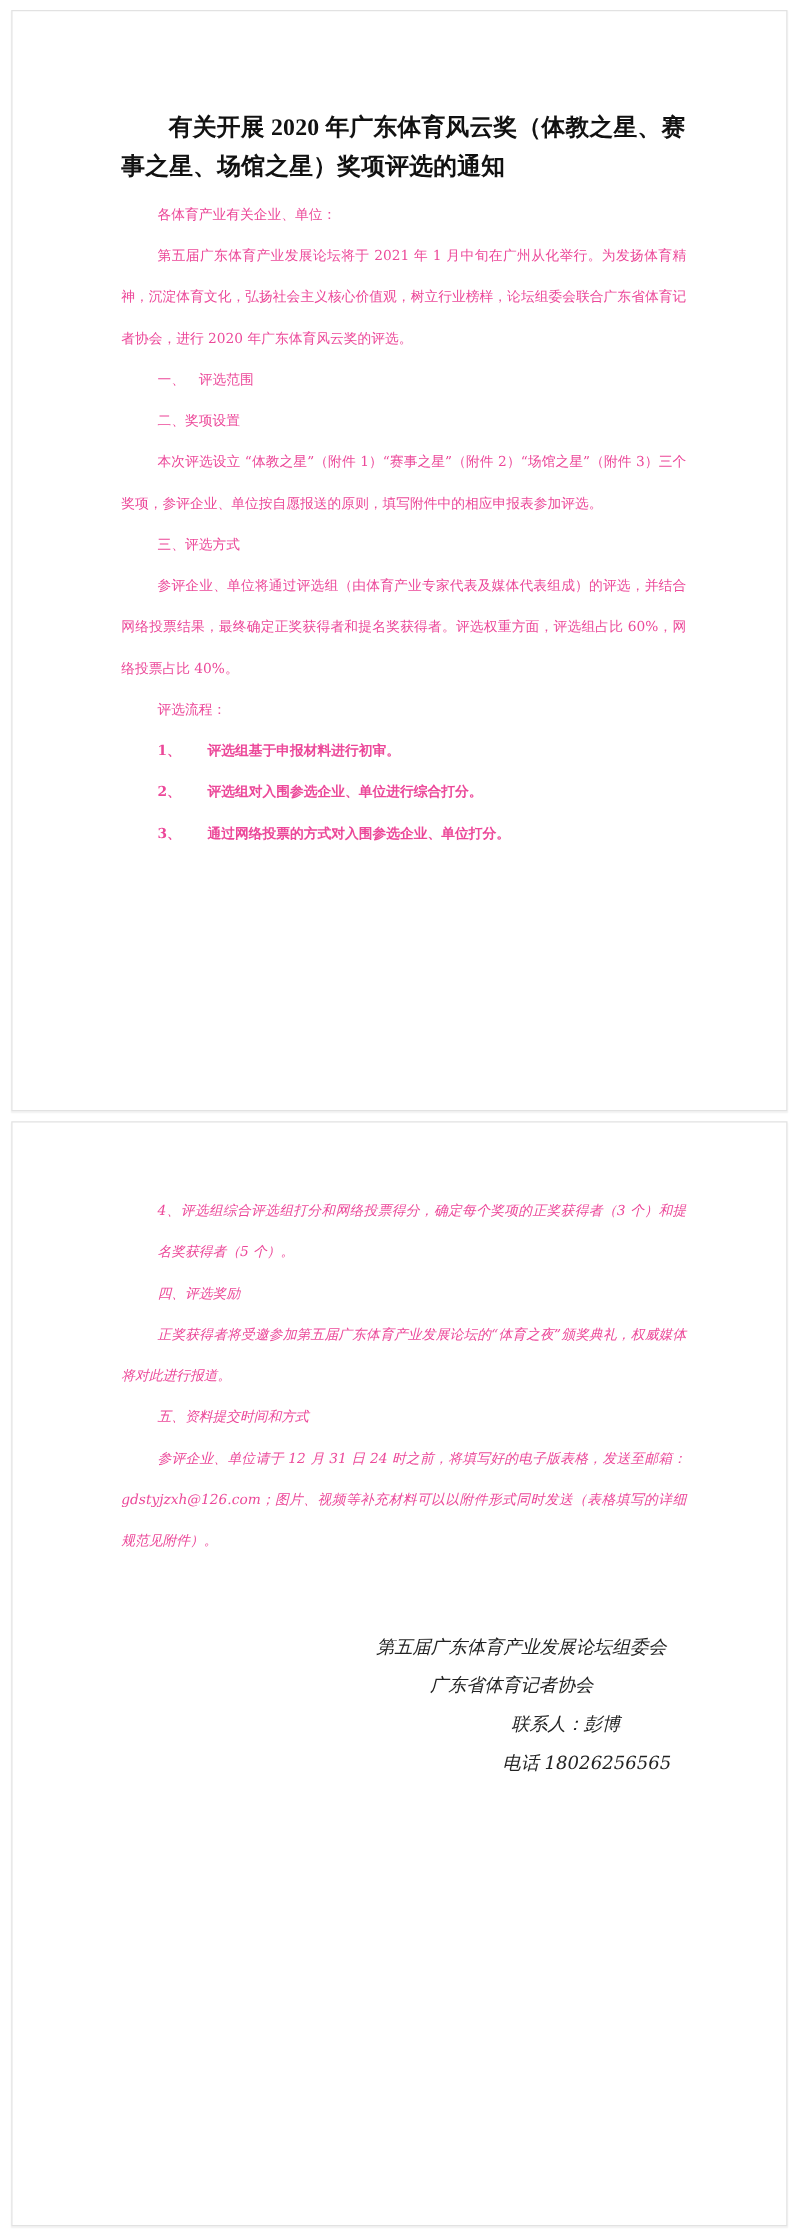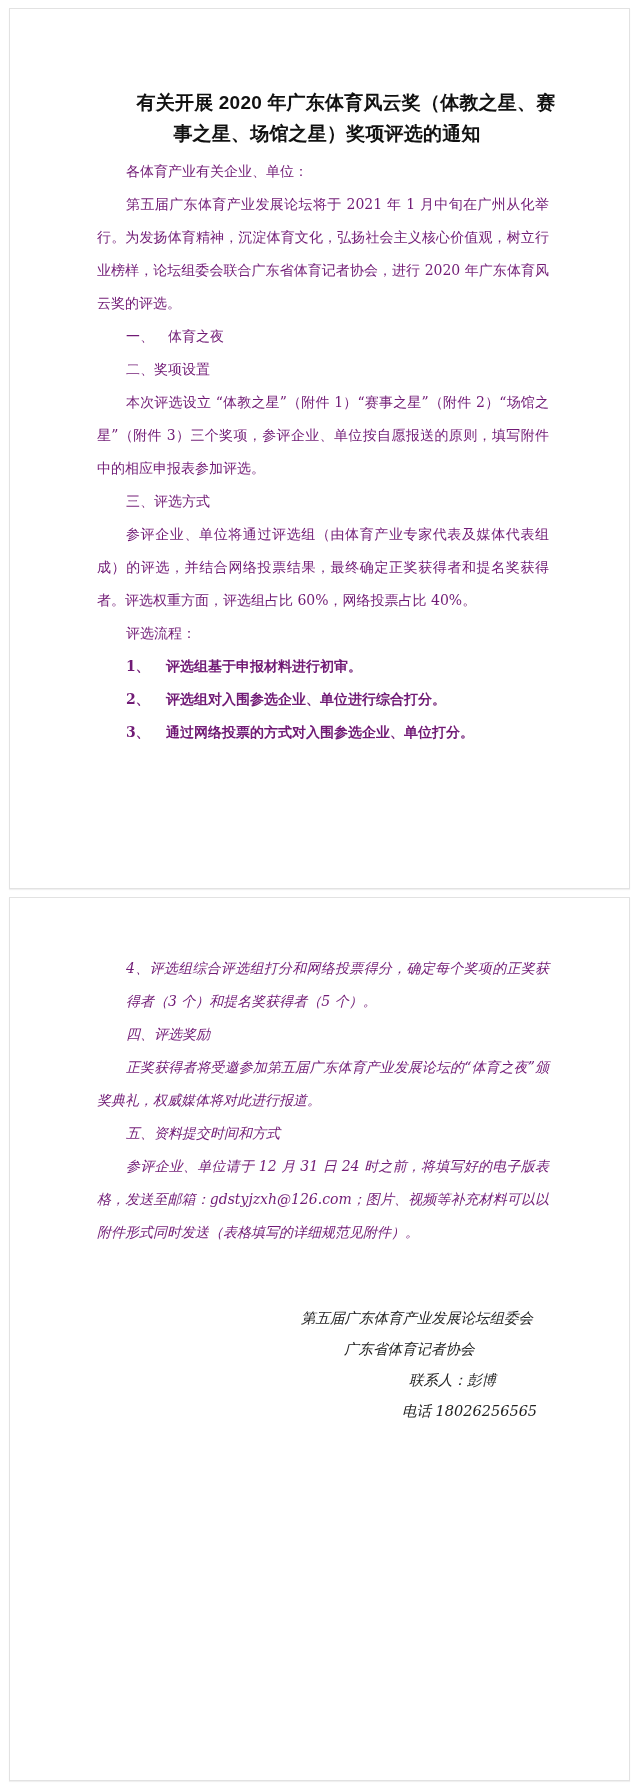--- a/index.html
+++ b/index.html
@@ -25,38 +25,37 @@
       box-sizing: border-box;
     }
     #page-1 { top: 8px; height: 881px; }
     #page-2 { top: 897px; height: 884px; font-style: italic; }
 
     .title {
       position: absolute;
       left: 87px;
       top: 78px;
       width: 460px;
-      font-family: Liberation Sans, sans-serif;
+      font-family: Liberation Serif, serif;
       font-weight: bold;
       font-size: 19px;
       line-height: 31px;
       color: #111;
       letter-spacing: 0.2px;
-      text-align: center;
     }
     .title .l1 { display: block; padding-left: 38px; }
     .title .l2 { display: block; }
 
     .body-block {
       position: absolute;
       left: 87px;
       width: 452px;
-      font-size: 14px;
+      font-size: 11px;
       line-height: 33px;
-      color: #701a75;
+      color: #ec4899;
     }
     .body-block p {
       margin: 0;
       text-align: justify;
       text-align-last: left;
     }
     .indent { text-indent: 29px; }
     .heading { padding-left: 29px; }
     .step {
       padding-left: 29px;
@@ -84,21 +83,21 @@
 <div class="page" id="page-1">
   <div class="title" style="top:78px;">
     <span class="l1">有关开展 2020 年广东体育风云奖（体教之星、赛</span>
     <span class="l2">事之星、场馆之星）奖项评选的通知</span>
   </div>
 
   <div class="body-block" style="top:146px;">
     <p class="indent">各体育产业有关企业、单位：</p>
     <p class="indent">第五届广东体育产业发展论坛将于 2021 年 1 月中旬在广州从化举行。为发扬体育精神，沉淀体育文化，弘扬社会主义核心价值观，树立行业榜样，论坛组委会联合广东省体育记者协会，进行 2020 年广东体育风云奖的评选。</p>
 
-    <p class="heading">一、　体育之夜</p>
+    <p class="heading">一、　评选范围</p>
 
     <p class="heading">二、奖项设置</p>
     <p class="indent">本次评选设立 “体教之星”（附件 1）“赛事之星”（附件 2）“场馆之星”（附件 3）三个奖项，参评企业、单位按自愿报送的原则，填写附件中的相应申报表参加评选。</p>
 
     <p class="heading">三、评选方式</p>
     <p class="indent">参评企业、单位将通过评选组（由体育产业专家代表及媒体代表组成）的评选，并结合网络投票结果，最终确定正奖获得者和提名奖获得者。评选权重方面，评选组占比 60%，网络投票占比 40%。</p>
 
     <p class="heading">评选流程：</p>
 
     <p class="step">

